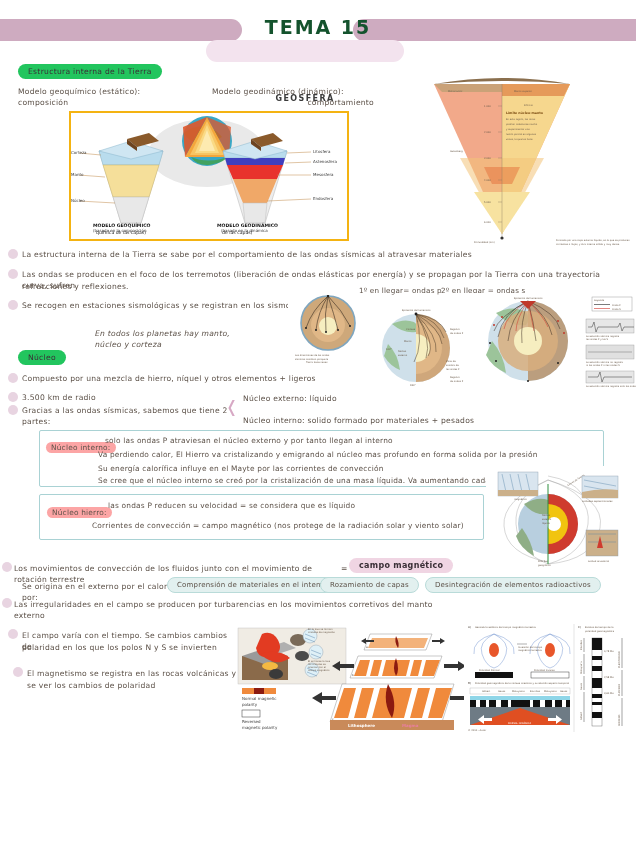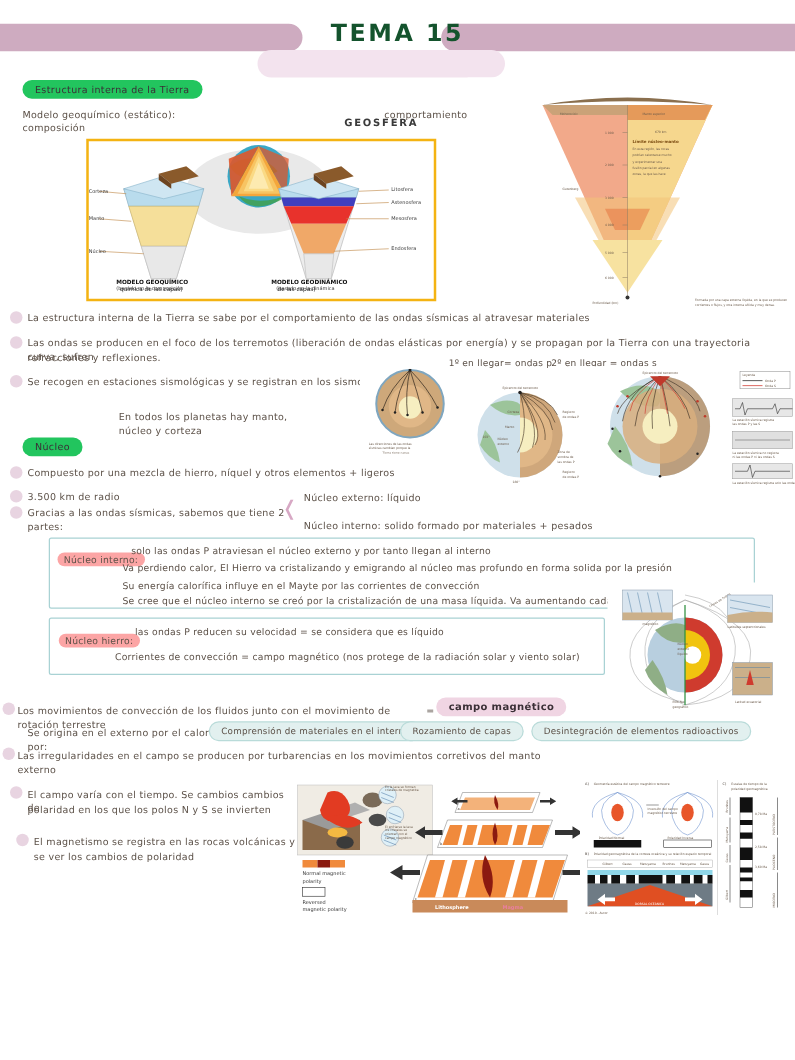--- a/index.html
+++ b/index.html
@@ -65,20 +65,21 @@
     <span>GEOSFERA</span>
   </div>
 
   <div class="pill-pink" style="left:18px;top:64px;">Estructura interna de la Tierra</div>
 
   <div class="hw" style="position:absolute;left:18px;top:86px;width:180px;">
     <div>Modelo geoquímico (estático):</div>
     <div>composición</div>
   </div>
   <div class="hw" style="position:absolute;left:212px;top:86px;width:200px;text-align:left;">
+    <div>Modelo geodinámico (dinámico):</div>
     <div style="text-align:right;padding-right:38px;">comportamiento</div>
   </div>
 
   <div class="yellow-frame" style="left:69px;top:111px;width:276px;height:126px;">
     <svg width="272" height="122" viewBox="0 0 272 122">
 
       <ellipse cx="136" cy="40" rx="58" ry="34" fill="#e9e9e9"></ellipse>
 
       <circle cx="136" cy="28" r="25" fill="#3aa8c6"></circle>
       <path d="M113 20 q10 -8 22 -6 q10 2 16 10 q-12 8 -24 6 q-10 -2 -14 -10z" fill="#43a047" opacity=".85"></path>
@@ -280,21 +281,21 @@
   <div class="bullet" style="left:8px;top:249px;"></div>
   <div class="hw" style="position:absolute;left:22px;top:249px;width:600px;">La estructura interna de la Tierra se sabe por el comportamiento de las ondas sísmicas al atravesar materiales</div>
 
   <div class="bullet" style="left:8px;top:269px;"></div>
   <div class="hw" style="position:absolute;left:22px;top:269px;width:600px;">Las ondas se producen en el foco de los terremotos (liberación de ondas elásticas por energía) y se propagan por la Tierra con una trayectoria curva, sufren</div>
   <div class="hw" style="position:absolute;left:22px;top:281px;width:300px;">refracciones y reflexiones.</div>
 
   <div class="bullet" style="left:8px;top:300px;"></div>
   <div class="hw" style="position:absolute;left:22px;top:300px;width:300px;">Se recogen en estaciones sismológicas y se registran en los sismogramas</div>
 
-  <div class="hw" style="position:absolute;left:95px;top:328px;width:220px;">
+  <div class="hw" style="position:absolute;left:95px;top:328px;width:220px;font-style:italic;">
     <div>En todos los planetas hay manto,</div>
     <div>núcleo y corteza</div>
   </div>
 
   <div class="arrowtxt" style="left:359px;top:286px;">1º en llegar= ondas p</div>
   <div class="arrowtxt" style="left:441px;top:286px;">2º en llegar = ondas s</div>
 
   <div class="fig" style="left:288px;top:295px;width:80px;height:68px;">
     <svg width="80" height="68" viewBox="0 0 80 68">
       <circle cx="40" cy="28" r="27" fill="#bcd9c8"></circle>

